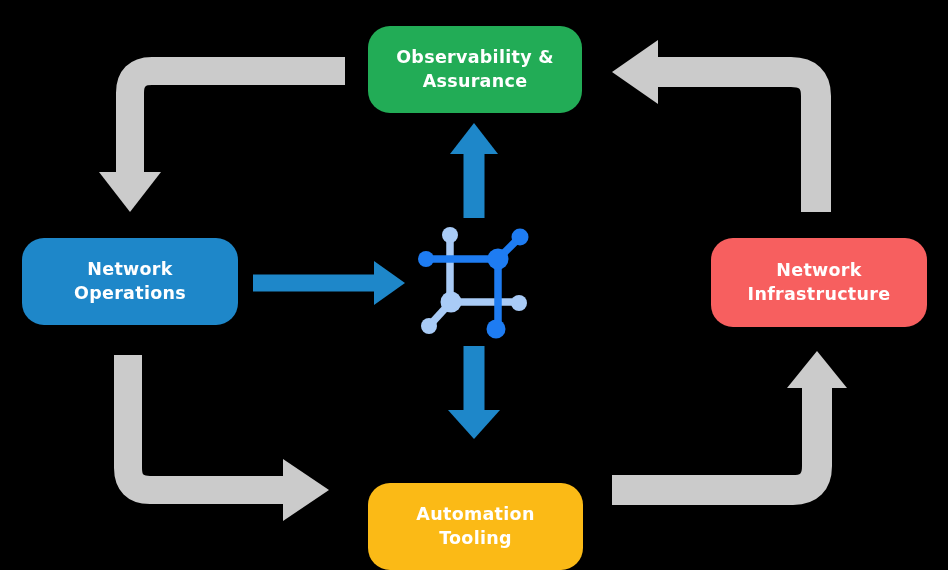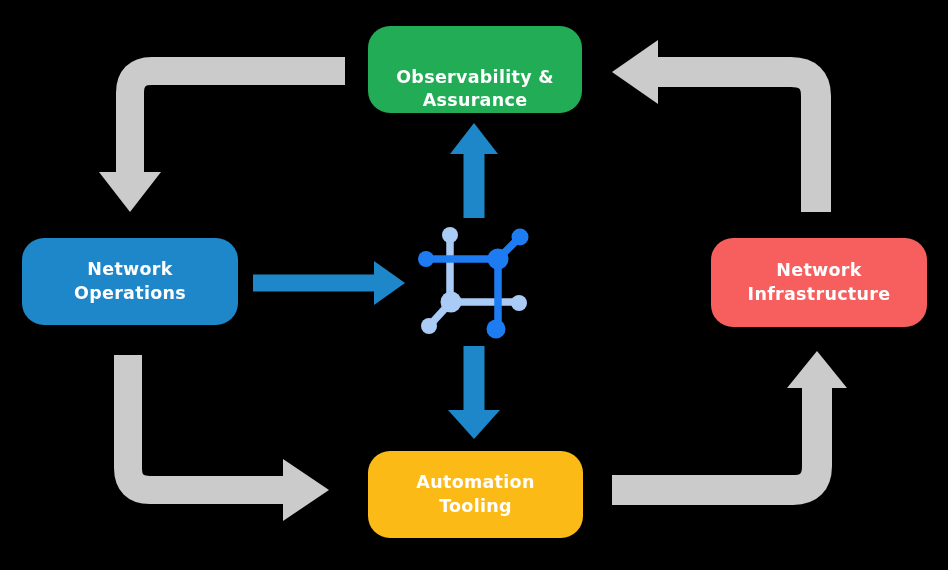--- a/index.html
+++ b/index.html
@@ -26,21 +26,21 @@
     align-items: center;
     justify-content: center;
     text-align: center;
     color: #ffffff;
     font-size: 17.5px;
     font-weight: 600;
     letter-spacing: 0.3px;
     line-height: 1.35;
     white-space: pre-line;
   }
-  .node-observability   { left: 368px; top: 26px;  width: 214px; height: 87px; align-items: flex-end; }
+  .node-observability   { left: 368px; top: 26px;  width: 214px; height: 87px; }
   .node-operations      { left: 22px;  top: 238px; width: 216px; height: 87px; }
   .node-infrastructure  { left: 711px; top: 238px; width: 216px; height: 89px; }
   .node-tooling         { left: 368px; top: 451px; width: 215px; height: 87px; }
 </style>
 </head>
 <body>
 
 <div class="stage" style="background: rgb(0, 0, 0);">
 
   <svg class="layer-svg" width="948" height="570" viewBox="0 0 948 570">
@@ -108,18 +108,18 @@
   <div class="node node-operations" style="background: rgb(30, 135, 201);">
     <span>Network
 Operations</span>
   </div>
 
   <div class="node node-infrastructure" style="background: rgb(247, 95, 95);">
     <span>Network
 Infrastructure</span>
   </div>
 
-  <div class="node node-tooling" style="background: rgb(251, 186, 22);">
+  <div class="node node-tooling" style="background: rgb(251, 186, 22); margin-top: 32px;">
     <span>Automation
 Tooling</span>
   </div>
 
 </div>
 
 </body></html>

